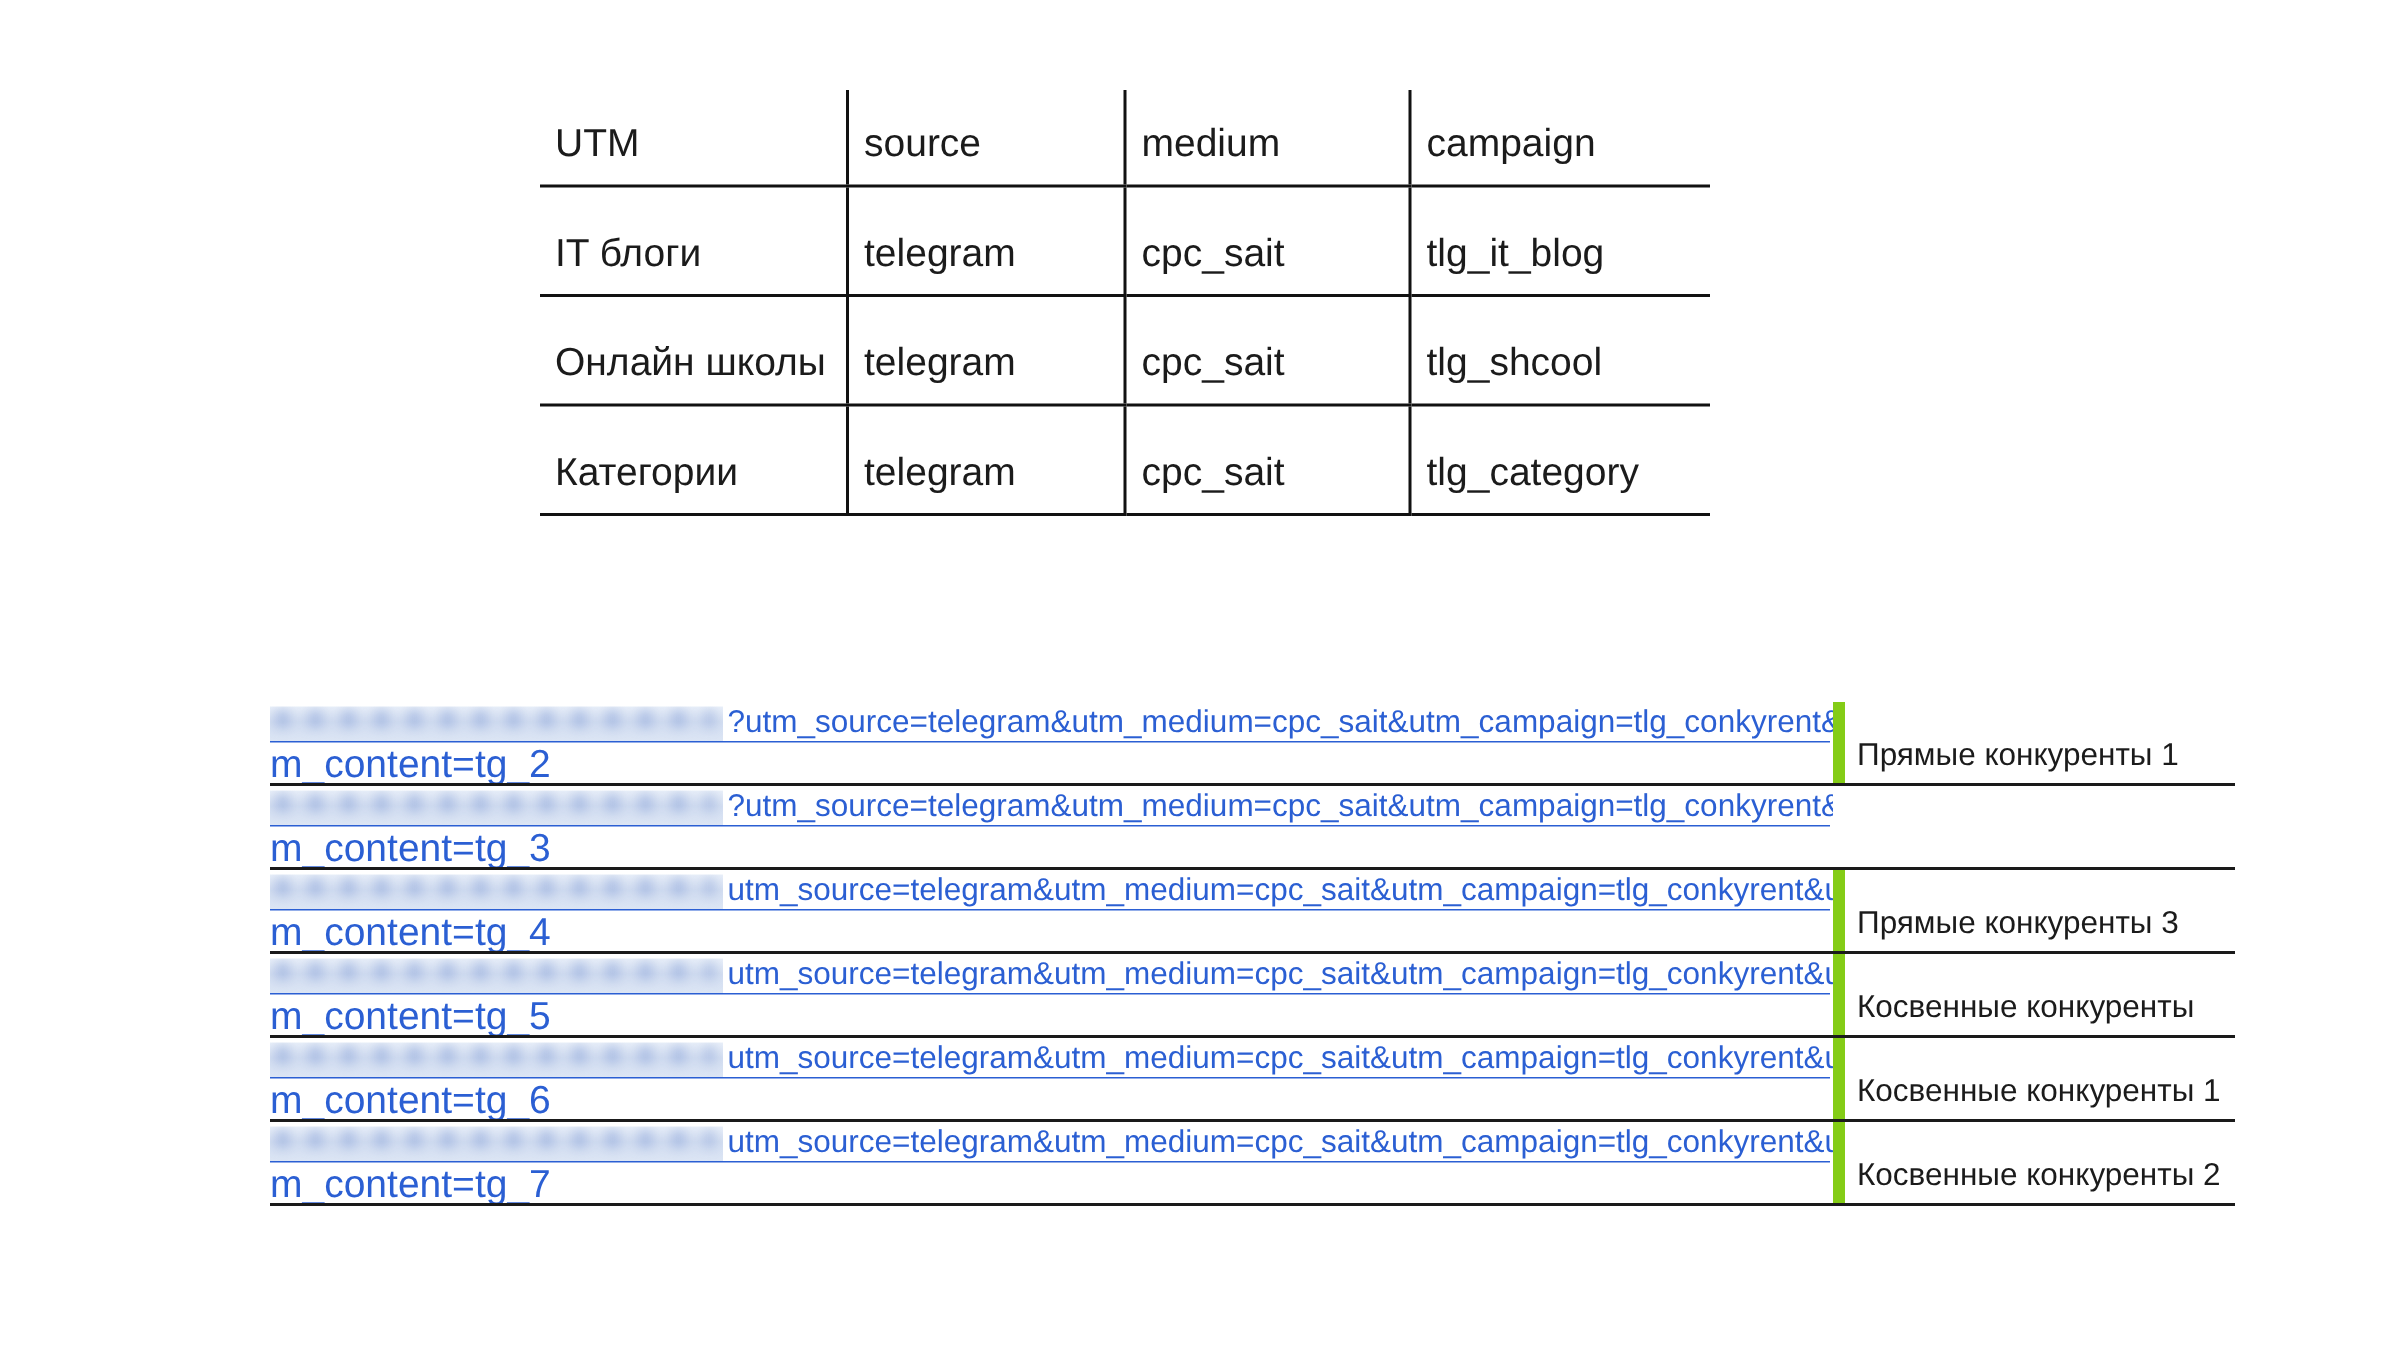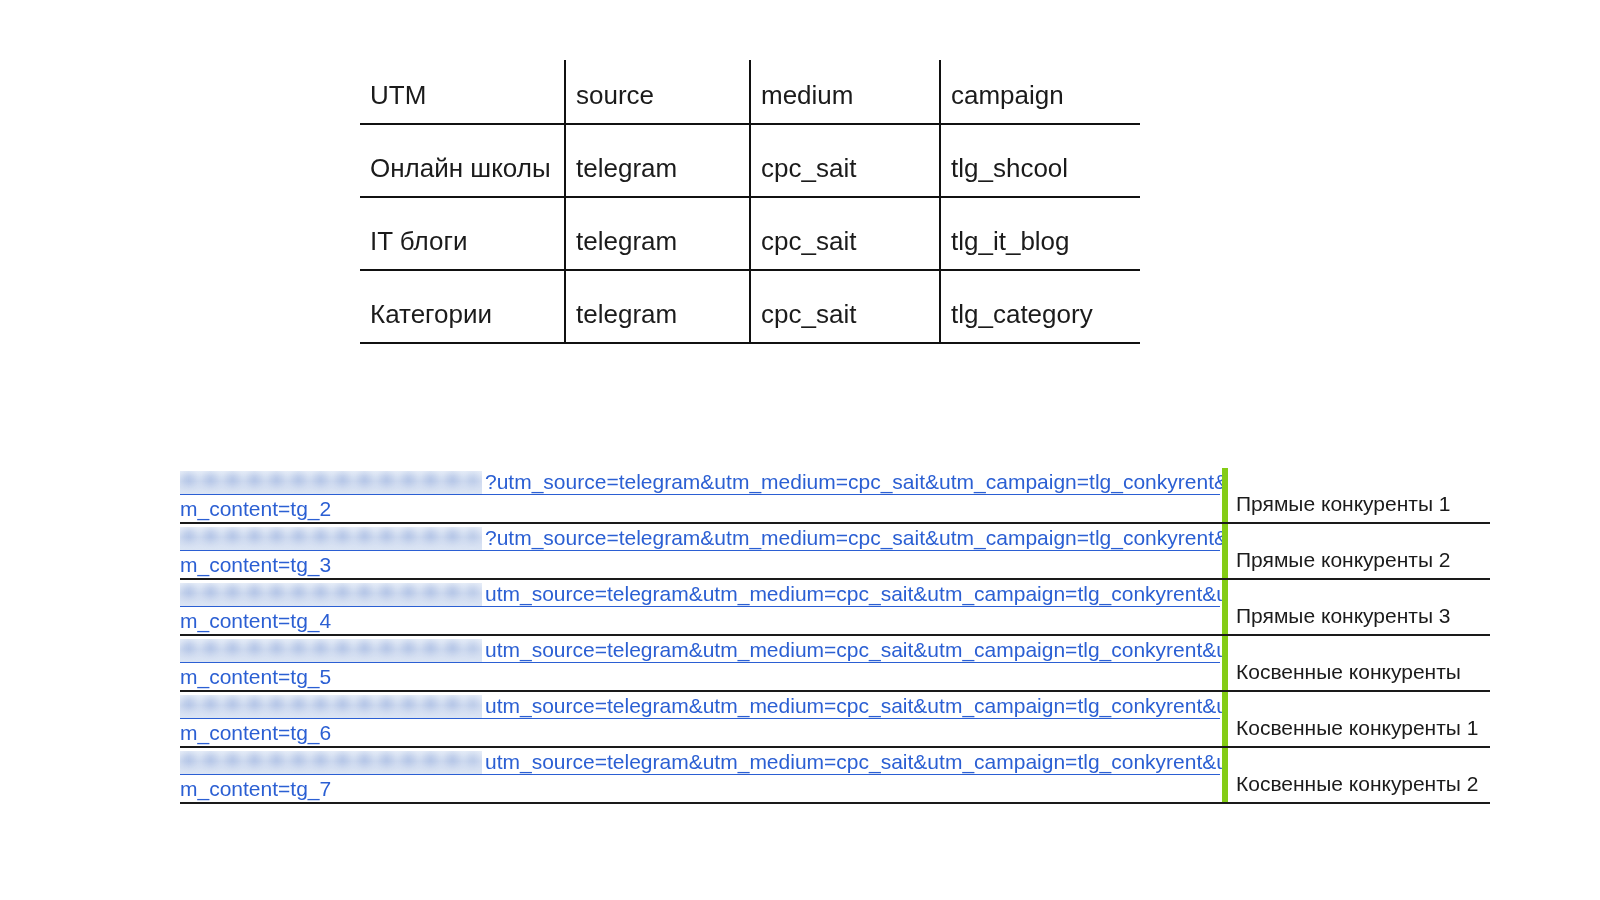--- a/index.html
+++ b/index.html
@@ -24,35 +24,35 @@
   }
   table.utm-table td + td { border-left: 2px solid #111; }
   table.utm-table tr.hdr td { height: 64px; }
   table.utm-table tr.dr td { height: 73px; }
 
   
   .links-table { position: absolute; left: 180px; top: 468px; width: 1310px; }
   .lrow { display: flex; height: 56px; border-bottom: 2px solid #1a1a1a; }
   .lcell { width: 1042px; padding-top: 1px; overflow: hidden; }
   .lbl {
-    width: 268px; border-left: 6px solid #84cc16;
+    width: 268px; border-left: 8px solid #84cc16;
     display: flex; align-items: flex-end;
     padding: 0 4px 6px 8px;
     font-size: 21px; color: #1b1b1b; white-space: nowrap;
   }
   a.utm-link { text-decoration: none; color: var(--link); display: block; cursor: pointer; }
   .line1 {
     display: block; width: fit-content; max-width: 1040px;
     border-bottom: 1.5px solid var(--link);
     font-size: 21px; line-height: 25px; white-space: nowrap; color: var(--link);
   }
   .line2 {
     display: block; width: fit-content;
     border-bottom: 1.5px solid var(--link);
-    font-size: 21px; line-height: 26px; margin-top: 1px; color: var(--link); text-align: center;
+    font-size: 26px; line-height: 26px; margin-top: 1px; color: var(--link); text-align: center;
   }
   .redact {
     display: inline-block; vertical-align: bottom;
     width: 302px; height: 23px; margin-right: 3px; position: relative;
     background: linear-gradient(180deg, #eaf0f9 0%, #d3def1 45%, #dce5f4 100%);
     overflow: hidden;
   }
   .redact::before {
     content: ""; position: absolute; left: 4px; right: 6px; top: 2px; height: 12px;
     background: repeating-linear-gradient(90deg,
@@ -74,30 +74,30 @@
         <col style="width:200px">
       </colgroup>
     <tbody>
         <tr class="hdr">
       <td>UTM</td>
       <td>source</td>
       <td>medium</td>
       <td>campaign</td>
     </tr>
     <tr class="dr">
+      <td>IT блоги</td>
+      <td>telegram</td>
+      <td>cpc_sait</td>
+      <td>tlg_it_blog</td>
+    </tr>
+    <tr class="dr">
       <td>Онлайн школы</td>
       <td>telegram</td>
       <td>cpc_sait</td>
       <td>tlg_shcool</td>
-    </tr>
-    <tr class="dr">
-      <td>IT блоги</td>
-      <td>telegram</td>
-      <td>cpc_sait</td>
-      <td>tlg_it_blog</td>
     </tr>
     <tr class="dr">
       <td>Категории</td>
       <td>telegram</td>
       <td>cpc_sait</td>
       <td>tlg_category</td>
     </tr>
   </tbody>
     </table>
 
@@ -113,21 +113,20 @@
       <div class="lbl">Прямые конкуренты 1</div>
     </div>
 
     <div class="lrow">
       <div class="lcell">
         <a class="utm-link">
           <span class="line1"><span class="redact"></span><span class="qtext">?utm_source=telegram&amp;utm_medium=cpc_sait&amp;utm_campaign=tlg_conkyrent&amp;ut</span></span>
           <span class="line2">m_content=tg_3</span>
         </a>
       </div>
-      <div class="lbl">Прямые конкуренты 2</div>
     </div>
 
     <div class="lrow">
       <div class="lcell">
         <a class="utm-link">
           <span class="line1"><span class="redact"></span><span class="qtext">utm_source=telegram&amp;utm_medium=cpc_sait&amp;utm_campaign=tlg_conkyrent&amp;ut</span></span>
           <span class="line2">m_content=tg_4</span>
         </a>
       </div>
       <div class="lbl">Прямые конкуренты 3</div>

